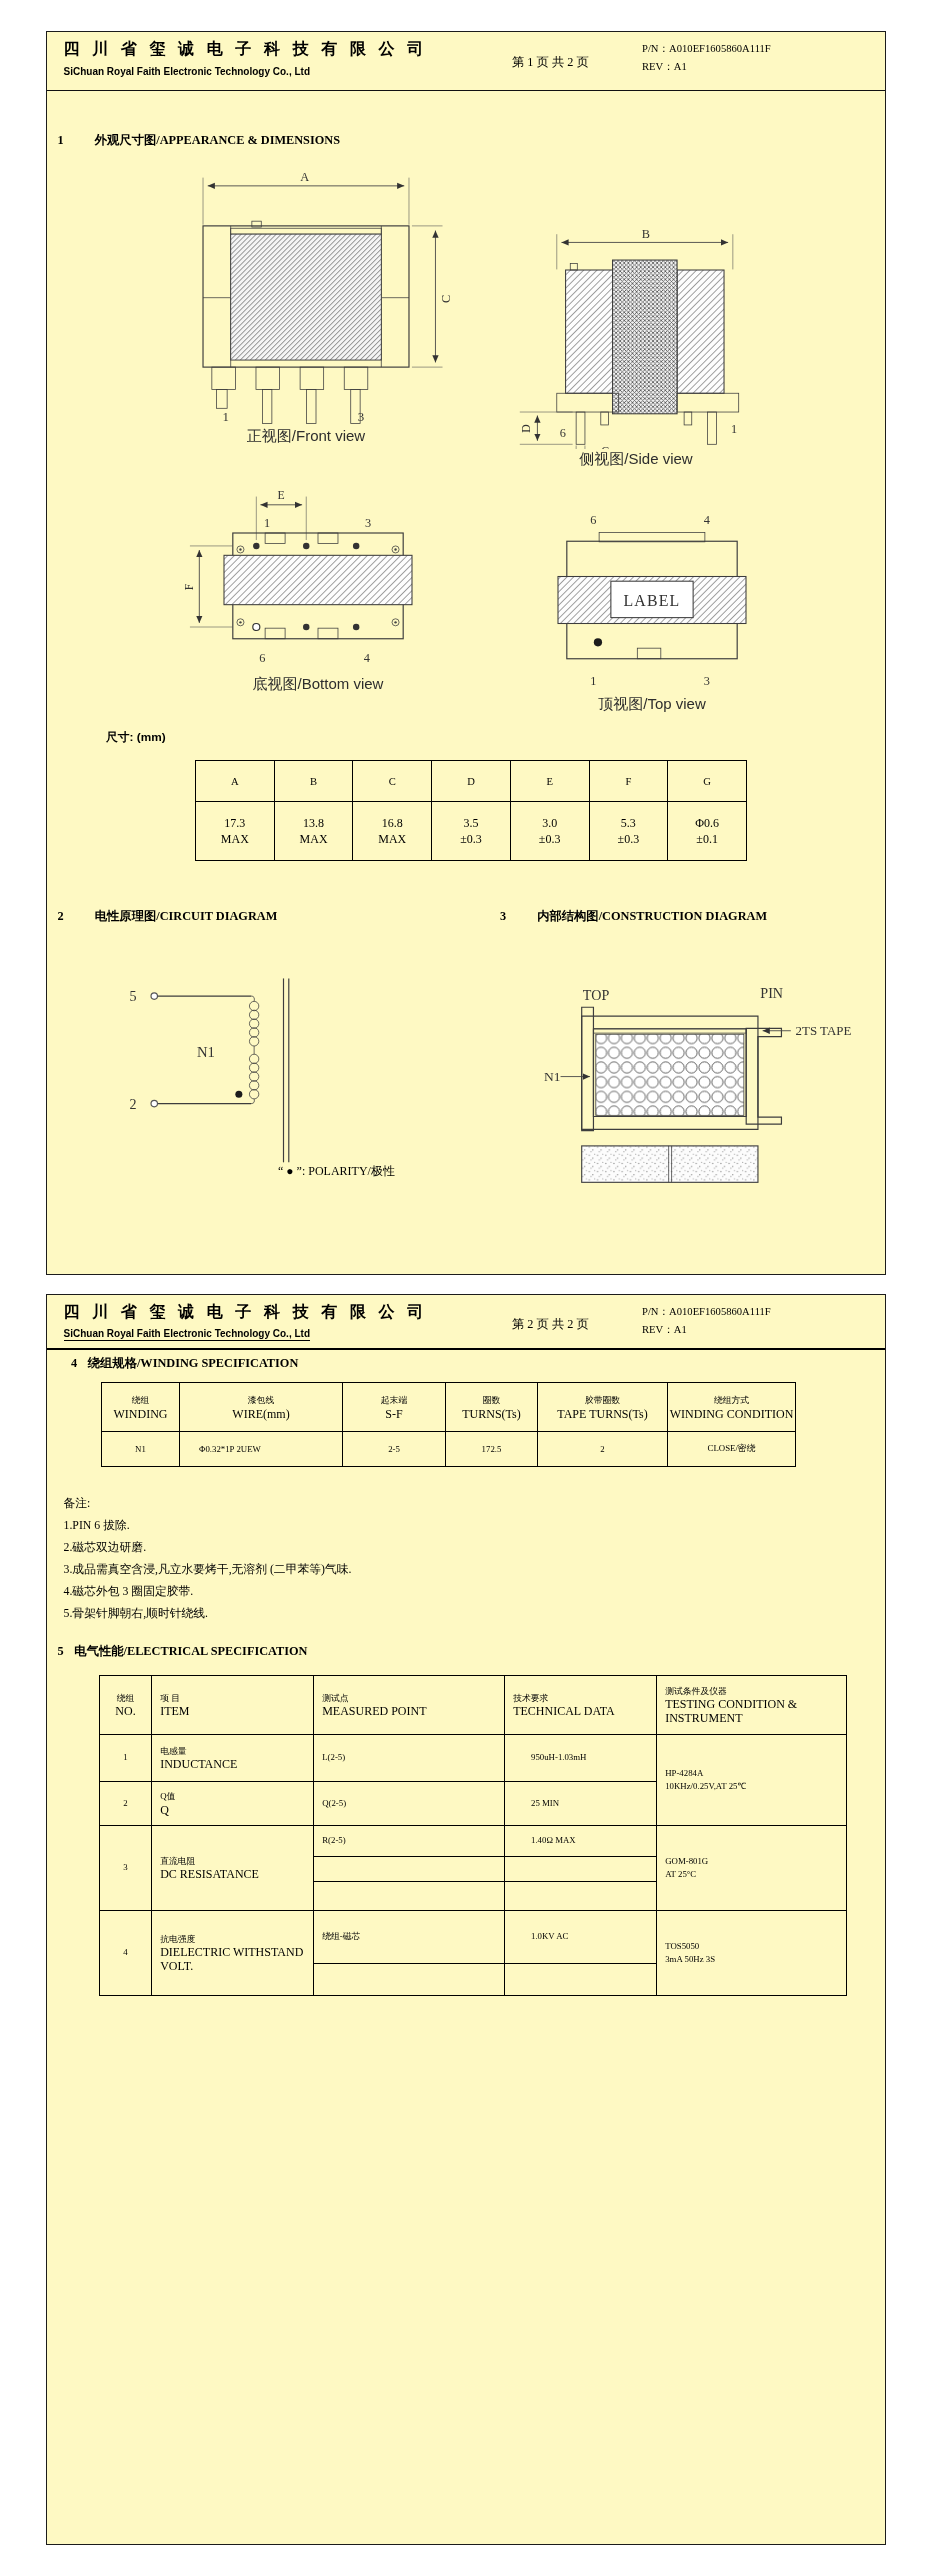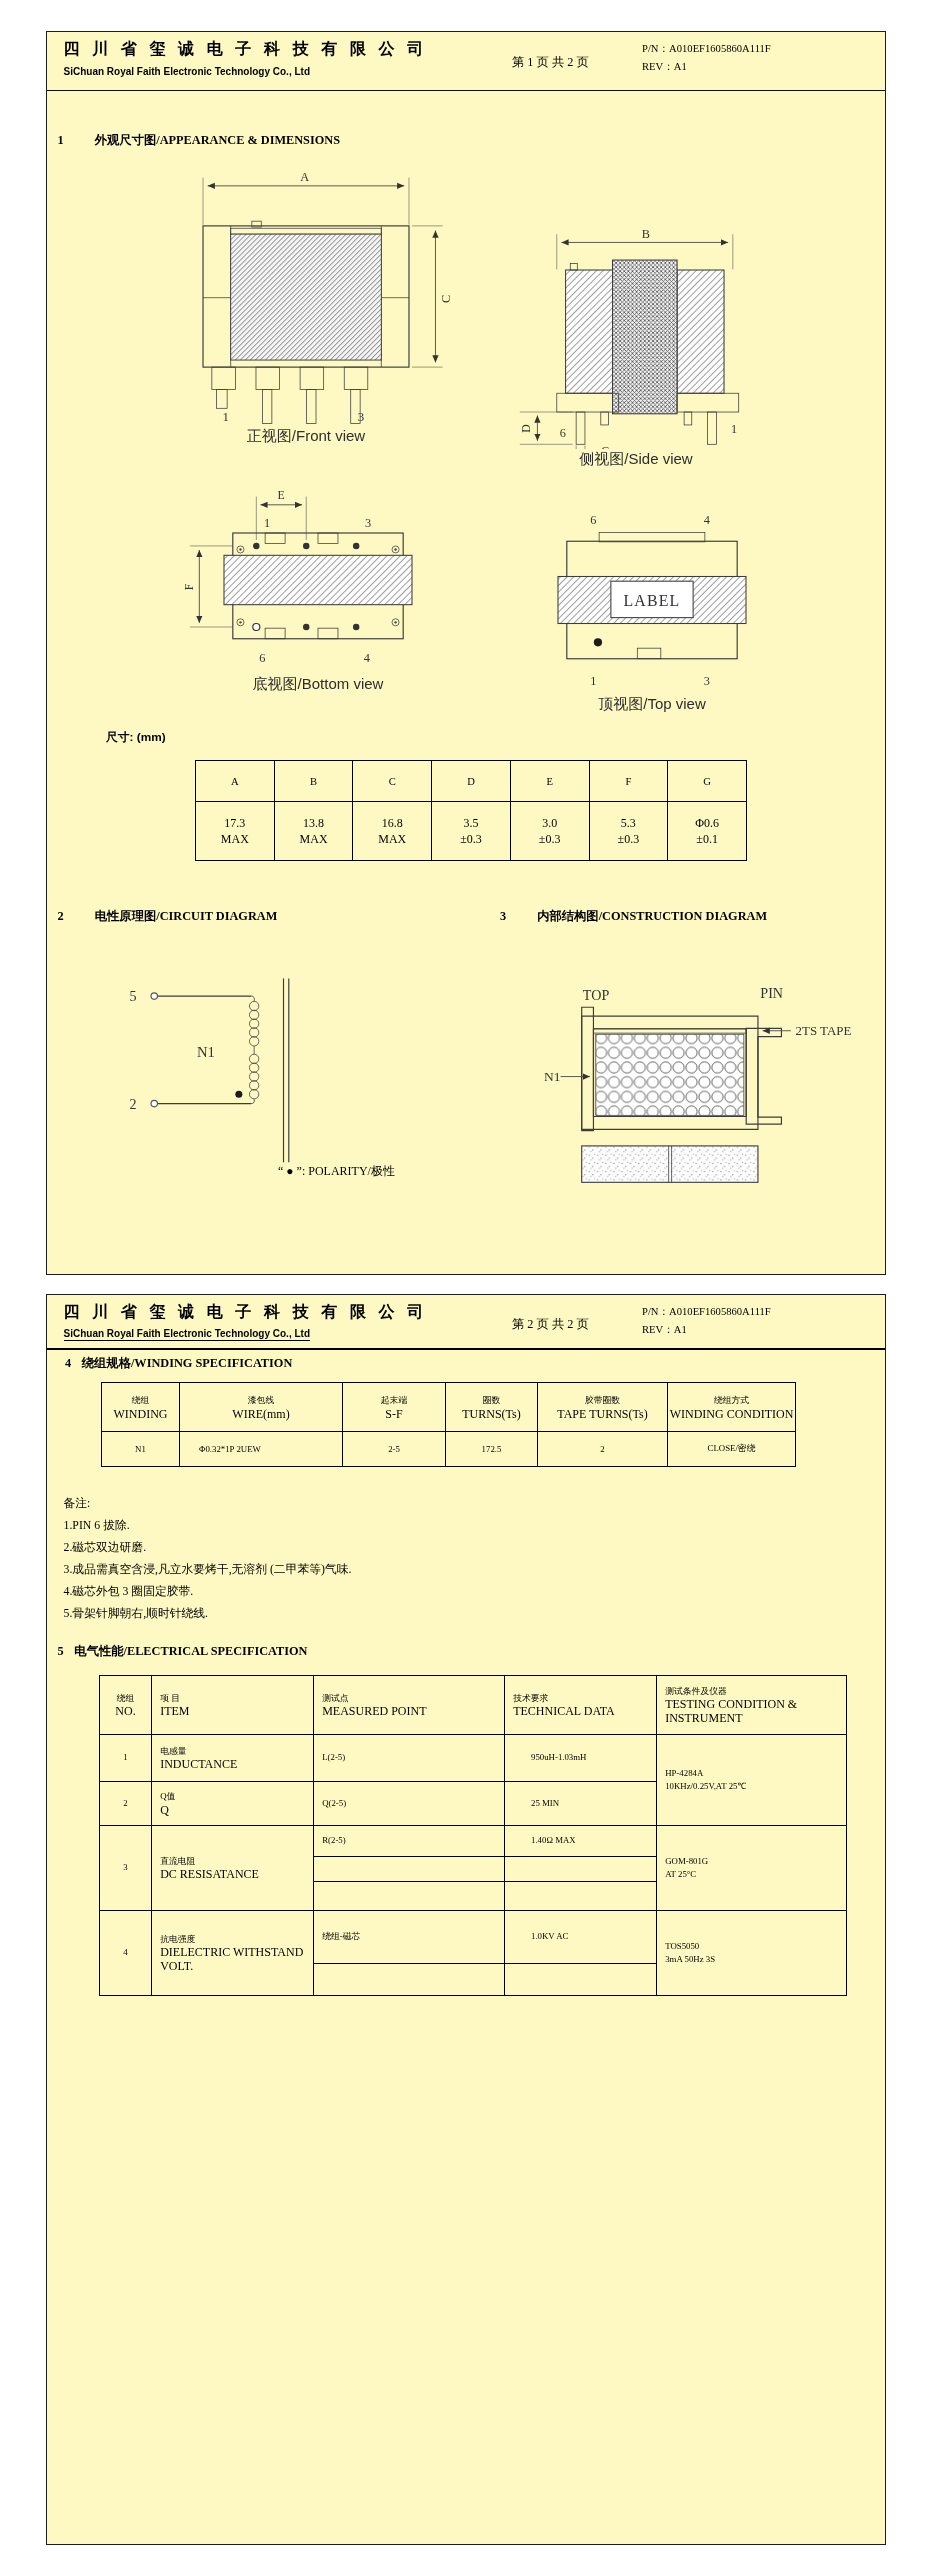--- a/index.html
+++ b/index.html
@@ -351,21 +351,21 @@
   <div class="hdr">
     <div class="co-cn">四 川 省 玺 诚 电 子 科 技 有 限 公 司</div>
     <div class="co-en">SiChuan Royal Faith Electronic Technology Co., Ltd</div>
     <div class="hdr-page">第 2 页 共 2 页</div>
     <div class="hdr-pn">
       <div><span>P/N：</span><span>A010EF1605860A111F</span></div>
       <div><span>REV：</span><span>A1</span></div>
     </div>
   </div>
 
-  <div class="sec-title" style="left:18px;top:60px">
+  <div class="sec-title" style="left:24px;top:60px">
     <span class="sec-no tight">4</span><span>绕组规格/WINDING SPECIFICATION</span>
   </div>
 
   <table class="winding-table">
     <colgroup>
         <col style="width:78px">
         <col style="width:163px">
         <col style="width:103px">
         <col style="width:92px">
         <col style="width:130px">

